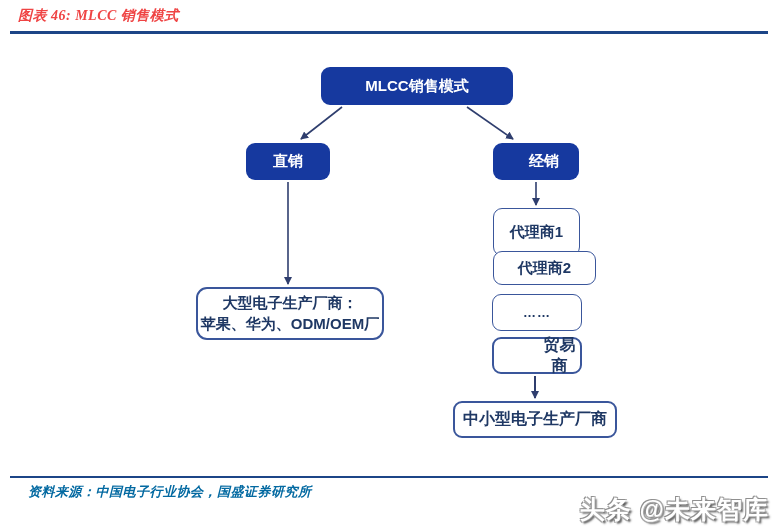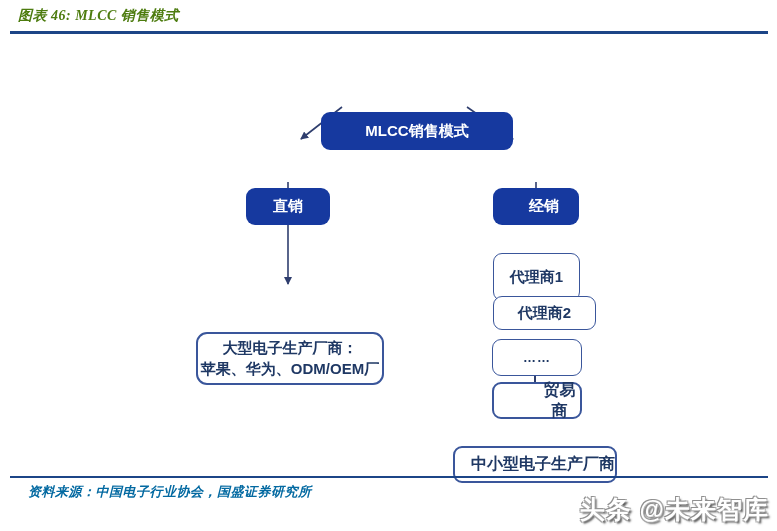--- a/index.html
+++ b/index.html
@@ -3,61 +3,60 @@
 <meta charset="utf-8">
 <style>
   * { margin: 0; padding: 0; box-sizing: border-box; }
   html, body { width: 777px; height: 531px; background: #ffffff; overflow: hidden; }
   body { position: relative; font-family: "Liberation Sans", sans-serif; }
 
   .fig-title {
     position: absolute; left: 18px; top: 7px;
     font-family: "Liberation Serif", serif;
     font-style: italic; font-weight: bold;
-    font-size: 14px; color: #4d7c0f; letter-spacing: 0.5px;
+    font-size: 14px; color: #ef4444; letter-spacing: 0.5px;
   }
   .rule-top {
     position: absolute; left: 10px; top: 31px;
     width: 758px; height: 3px; background: #1C4587;
   }
   .rule-bottom {
     position: absolute; left: 10px; top: 476px;
     width: 758px; height: 2px; background: #1C4587;
   }
   .source-note {
     position: absolute; left: 28px; top: 483px;
     font-family: "Liberation Serif", serif;
     font-style: italic; font-weight: bold;
     font-size: 13px; color: #0369a1; letter-spacing: 0.5px;
   }
 
   .node {
     position: absolute; display: flex; align-items: center; justify-content: center;
     text-align: center;
-    margin-top: 45px;
   }
   .node-solid {
     background: #16399F; color: #ffffff; border-radius: 9px;
     font-weight: bold; font-size: 15px;
   }
   .node-outline {
     background: #ffffff; border: 2px solid #3A569B; border-radius: 9px;
     color: #1F3864; font-weight: bold; font-size: 15px;
   }
   .node-outline.thin { border-width: 1.5px; font-weight: 600; }
 
   #n-root  { left: 321px; top: 67px;  width: 192px; height: 38px; }
   #n-direct{ left: 246px; top: 143px; width: 84px;  height: 37px; }
   #n-dist  { left: 493px; top: 143px; width: 86px;  height: 37px; padding-left: 16px; }
   #n-large { left: 196px; top: 287px; width: 188px; height: 53px; border-radius: 11px; line-height: 1.35; }
   #n-agent1{ left: 493px; top: 208px; width: 87px;  height: 48px; }
   #n-agent2{ left: 493px; top: 251px; width: 103px;  height: 34px; }
   #n-dots  { left: 492px; top: 294px; width: 90px;  height: 37px; font-size: 13px; letter-spacing: 1px; }
   #n-trader{ left: 492px; top: 337px; width: 90px;  height: 37px; font-size: 16px; font-weight: bold; padding-left: 45px; }
-  #n-small { left: 453px; top: 401px; width: 164px; height: 37px; font-size: 16px; font-weight: bold; justify-content: flex-end; }
+  #n-small { left: 453px; top: 401px; width: 164px; height: 37px; font-size: 16px; font-weight: bold; }
 
   .arrows-layer { position: absolute; left: 0; top: 0; width: 777px; height: 531px; pointer-events: none; }
 
   .watermark {
     position: absolute; right: 8px; top: 493px;
     font-size: 25px; font-weight: bold; letter-spacing: 1px;
     color: #ffffff;
     text-shadow:
       -1px -1px 0 #8f8f8f,
        1px -1px 0 #a8a8a8,

